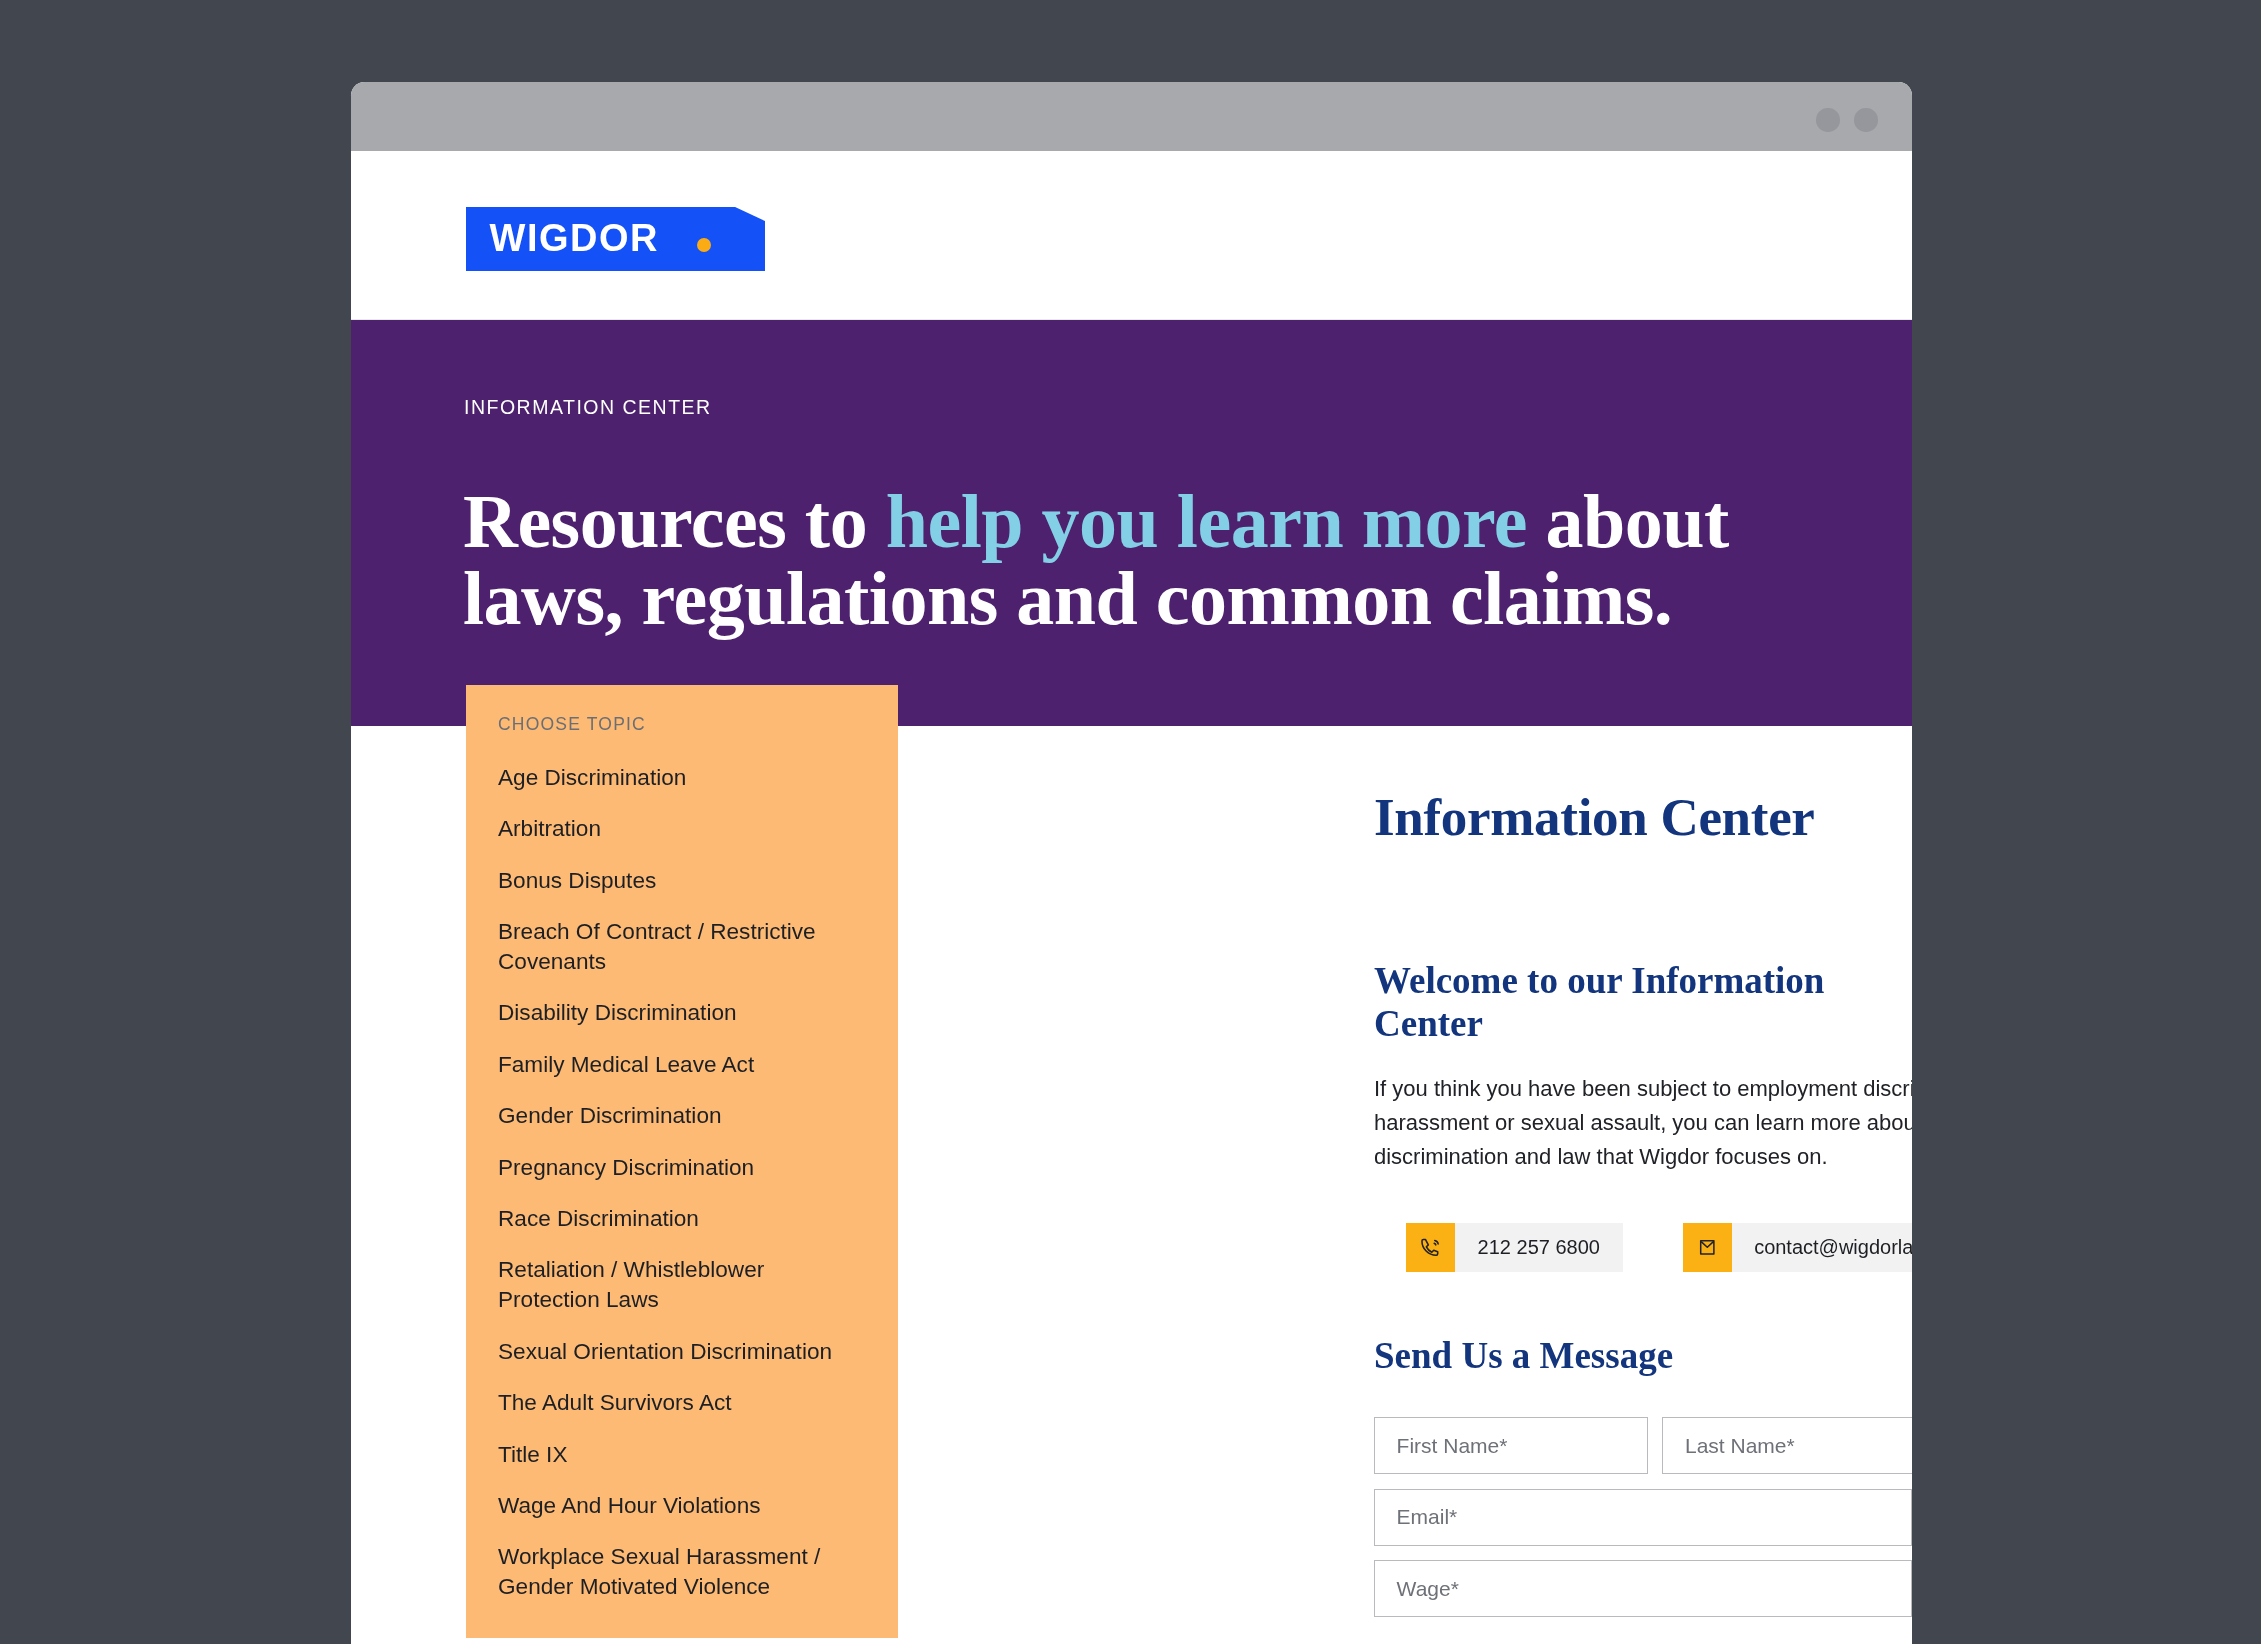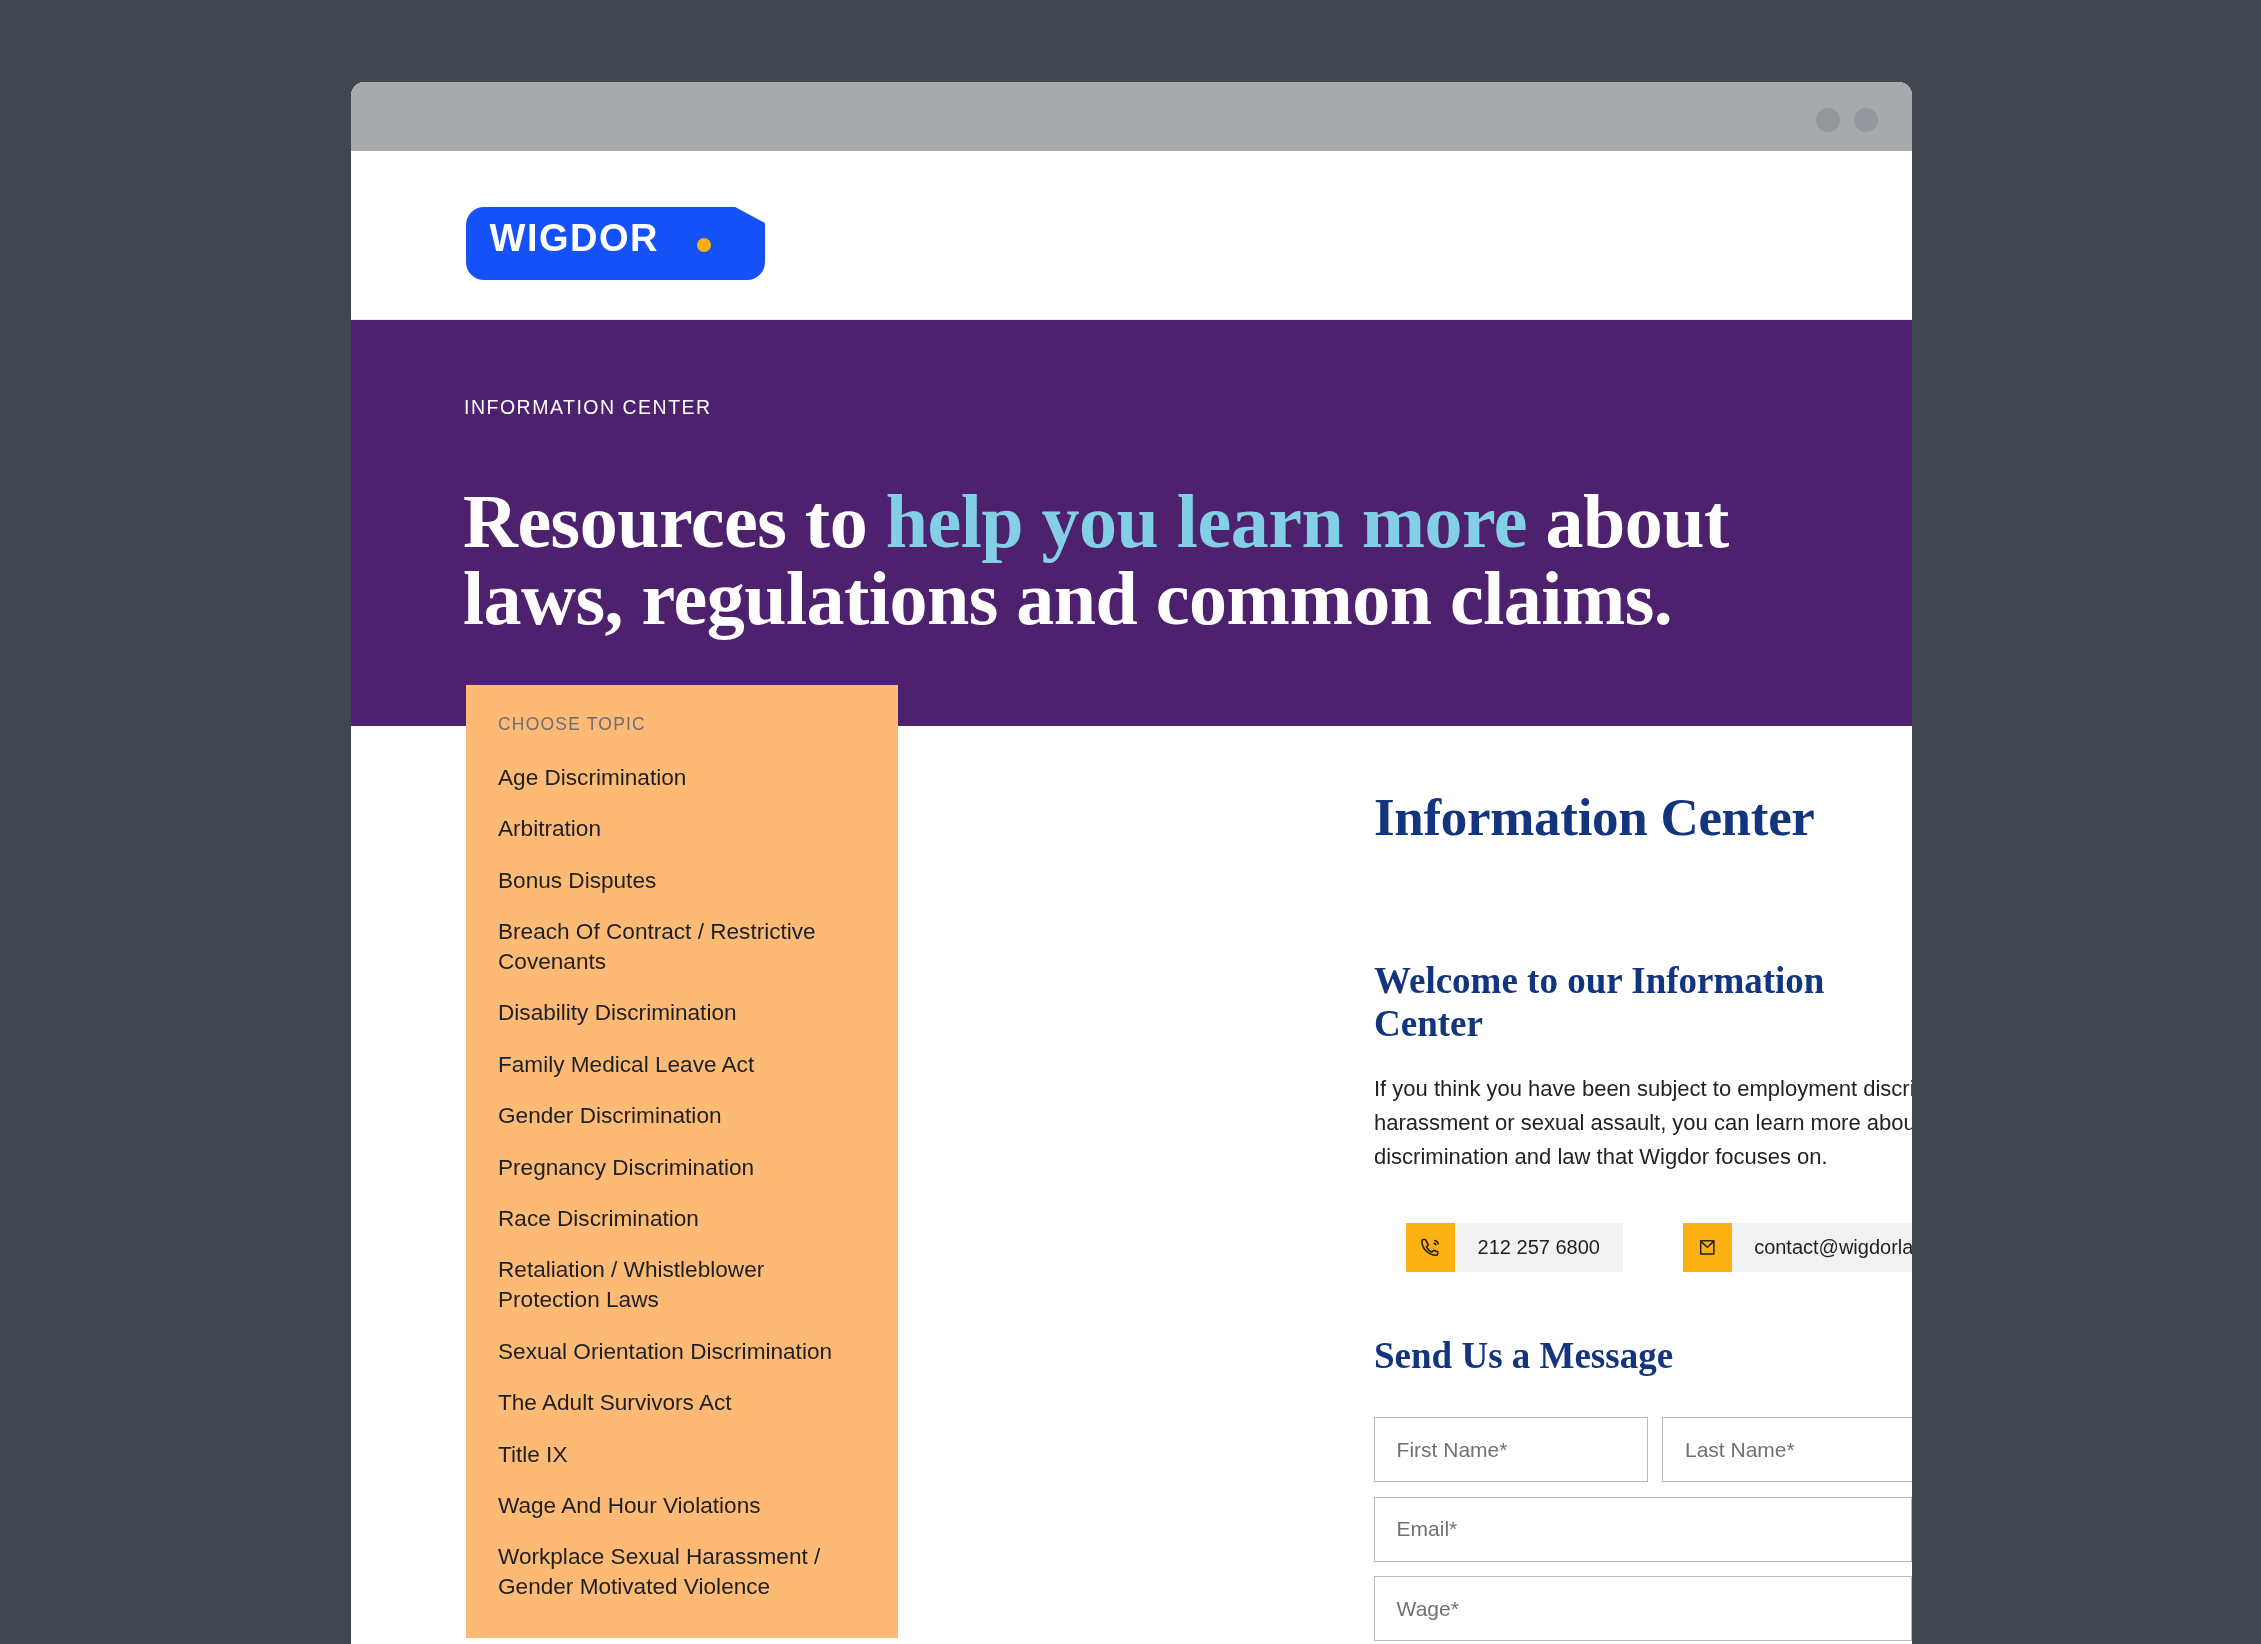--- a/index.html
+++ b/index.html
@@ -56,25 +56,24 @@
     background: #ffffff;
     border-bottom: 1.5px solid #e9e9ea;
     box-sizing: border-box;
   }
 
   #logo {
     position: absolute;
     left: 115px;
     top: 56px;
     width: 299px;
-    height: 73px;
+    height: 64px;
     background: #1451f6;
     -webkit-clip-path: polygon(0 0, 90% 0, 100% 22%, 100% 100%, 0 100%);
     clip-path: polygon(0 0, 90% 0, 100% 22%, 100% 100%, 0 100%);
-    border-radius: 18px;
   }
   #logo-wordmark {
     position: absolute;
     left: 23.6px;
     top: 10.3px;
     font-size: 38px;
     font-weight: bold;
     letter-spacing: 1.5px;
     color: #ffffff;
     font-family: "Liberation Sans", sans-serif;
@@ -261,21 +260,21 @@
     margin: 0 0 40px 0;
   }
   .form-row {
     display: flex;
     gap: 14.4px;
     margin-bottom: 14.4px;
   }
   .field {
     border: 1.5px solid #b9babd;
     background: #ffffff;
-    height: 65px;
+    height: 57px;
     display: flex;
     align-items: center;
     padding: 0 21.6px;
     box-sizing: border-box;
     font-size: 21px;
     color: #6e7177;
   }
   .field.half { width: 274px; }
   .field.full { width: 538px; }
 </style>

